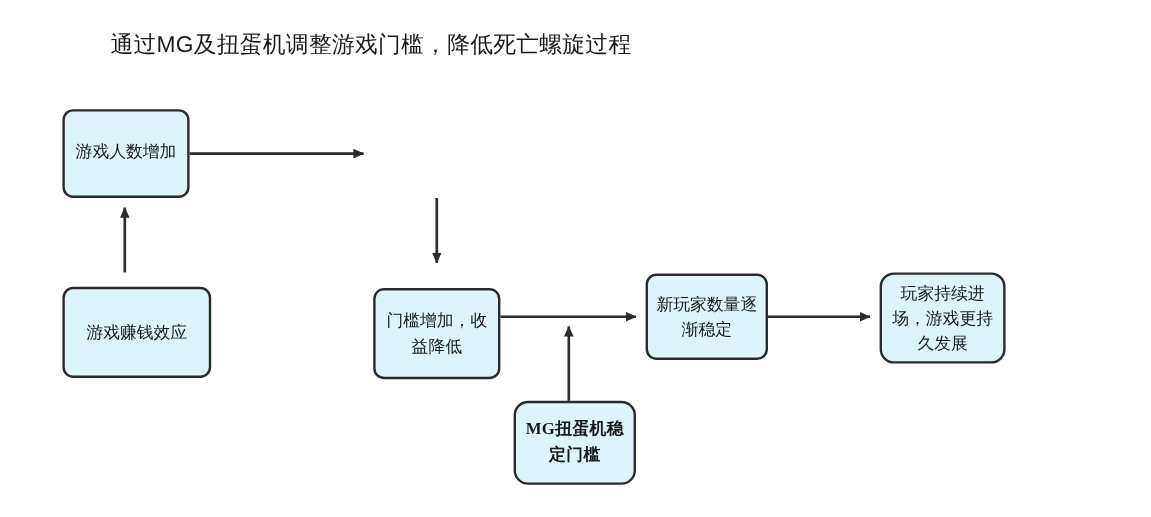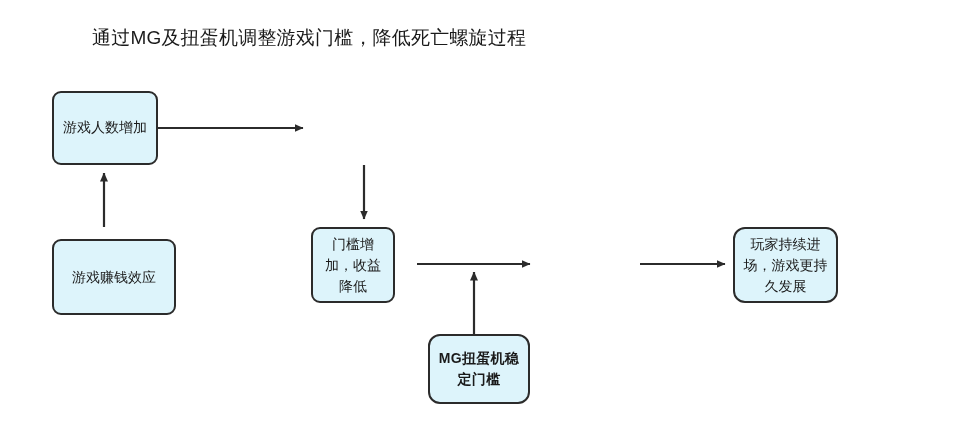--- a/index.html
+++ b/index.html
@@ -83,26 +83,29 @@
 
   <div class="node rounded" style="left:52px; top:91px; width:106px; height:74px;font-family:Liberation Mono, monospace;">
     <span>游戏人数增加</span>
   </div>
 
   <div class="node rounded" style="left:52px; top:239px; width:124px; height:76px;">
     <span>游戏赚钱效应</span>
   </div>
 
 
-  <div class="node rounded" style="left:311px; top:227px; width:84px; height:76px;">
+  <div class="node rounded" style="left:311px; top:240px; width:106px; height:76px;">
     <span>门槛增加，收益降低</span>
   </div>
 
+  <div class="node rounded" style="left:538px; top:228px; width:102px; height:72px;">
+    <span>新玩家数量逐渐稳定</span>
+  </div>
 
   <div class="node square" style="left:733px; top:227px; width:105px; height:76px;">
     <span>玩家持续进场，游戏更持久发展</span>
   </div>
 
-  <div class="node square bold" style="left:428px; top:334px; width:102px; height:70px;">
+  <div class="node square bold" style="left:428px; top:334px; width:102px; height:70px;font-family:Liberation Serif, serif;">
     <span>MG扭蛋机稳定门槛</span>
   </div>
 
 </div>
 
 </body></html>

